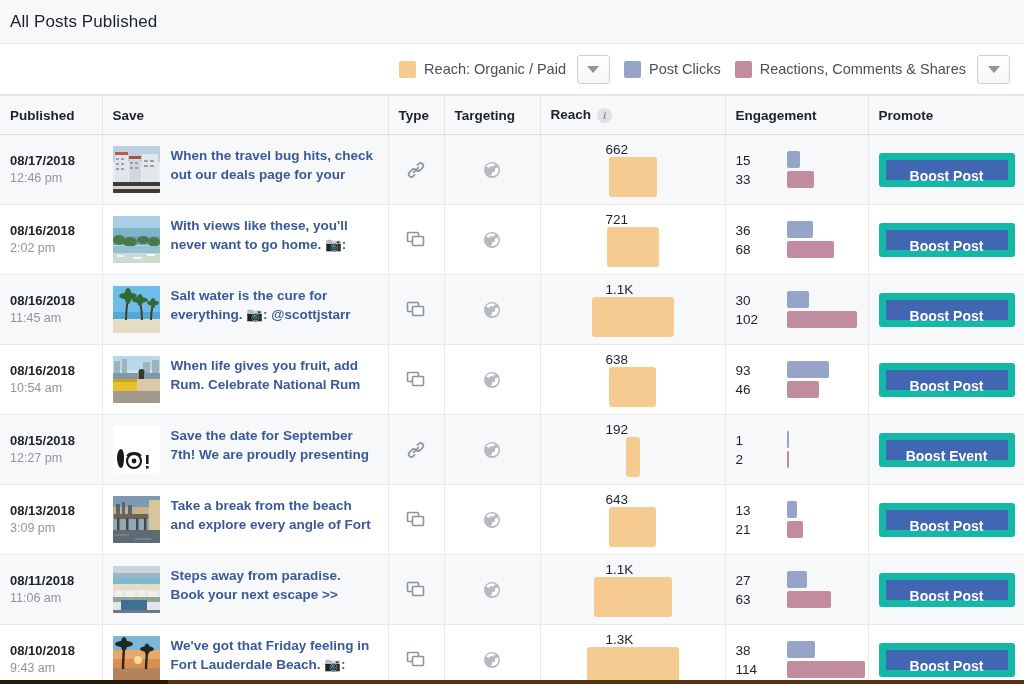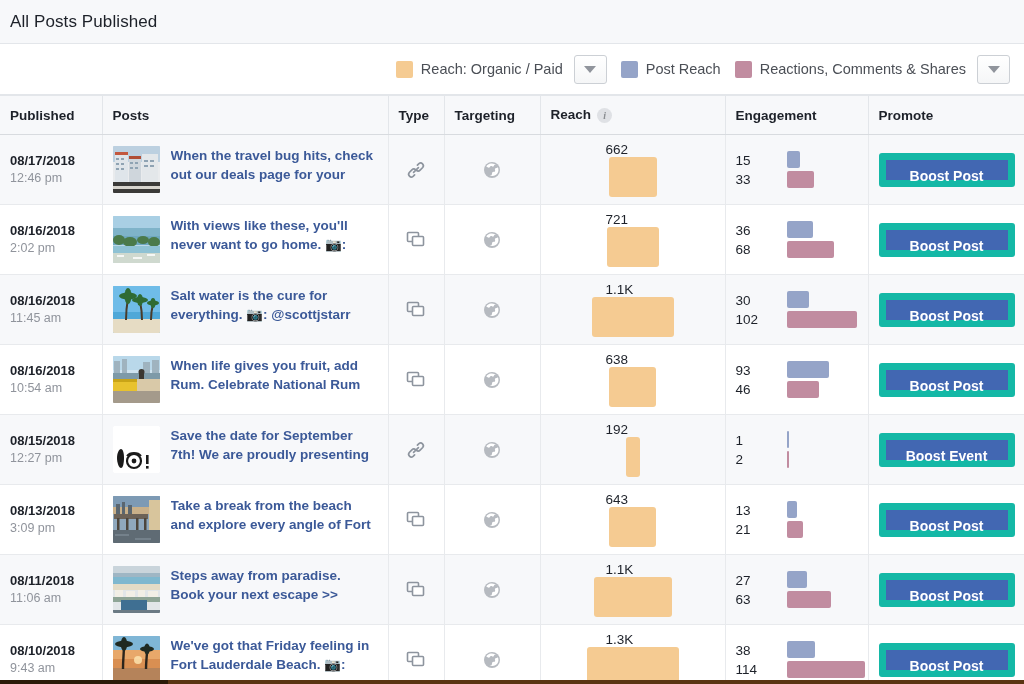--- a/index.html
+++ b/index.html
@@ -174,21 +174,21 @@
   <div class="legendbar">
     <div class="legend-item">
       <span class="legend-swatch" style="background:#f5cb92"></span>
       <span class="legend-label">Reach: Organic / Paid</span>
     </div>
     <div class="dd-btn">
       <span class="dd-caret"></span>
     </div>
     <div class="legend-item">
       <span class="legend-swatch" style="background:#95a4c8"></span>
-      <span class="legend-label">Post Reach</span>
+      <span class="legend-label">Post Clicks</span>
     </div>
     <div class="legend-item">
       <span class="legend-swatch" style="background:#c18ca0"></span>
       <span class="legend-label">Reactions, Comments &amp; Shares</span>
     </div>
     <div class="dd-btn">
       <span class="dd-caret"></span>
     </div>
   </div>
 
@@ -198,21 +198,21 @@
         <col class="c-post">
         <col class="c-type">
         <col class="c-targ">
       <col class="c-reach">
         <col class="c-eng">
         <col class="c-prom">
     </colgroup>
     <thead>
       <tr>
         <th><span>Published</span></th>
-        <th><span>Posts</span></th>
+        <th><span>Save</span></th>
         <th><span>Type</span></th>
         <th><span>Targeting</span></th>
         <th><span>Reach</span><span class="info-icon">i</span></th>
         <th><span>Engagement</span></th>
         <th><span>Promote</span></th>
       </tr>
     </thead>
     <tbody id="tbody">
         <tr class="alt">
           <td>

